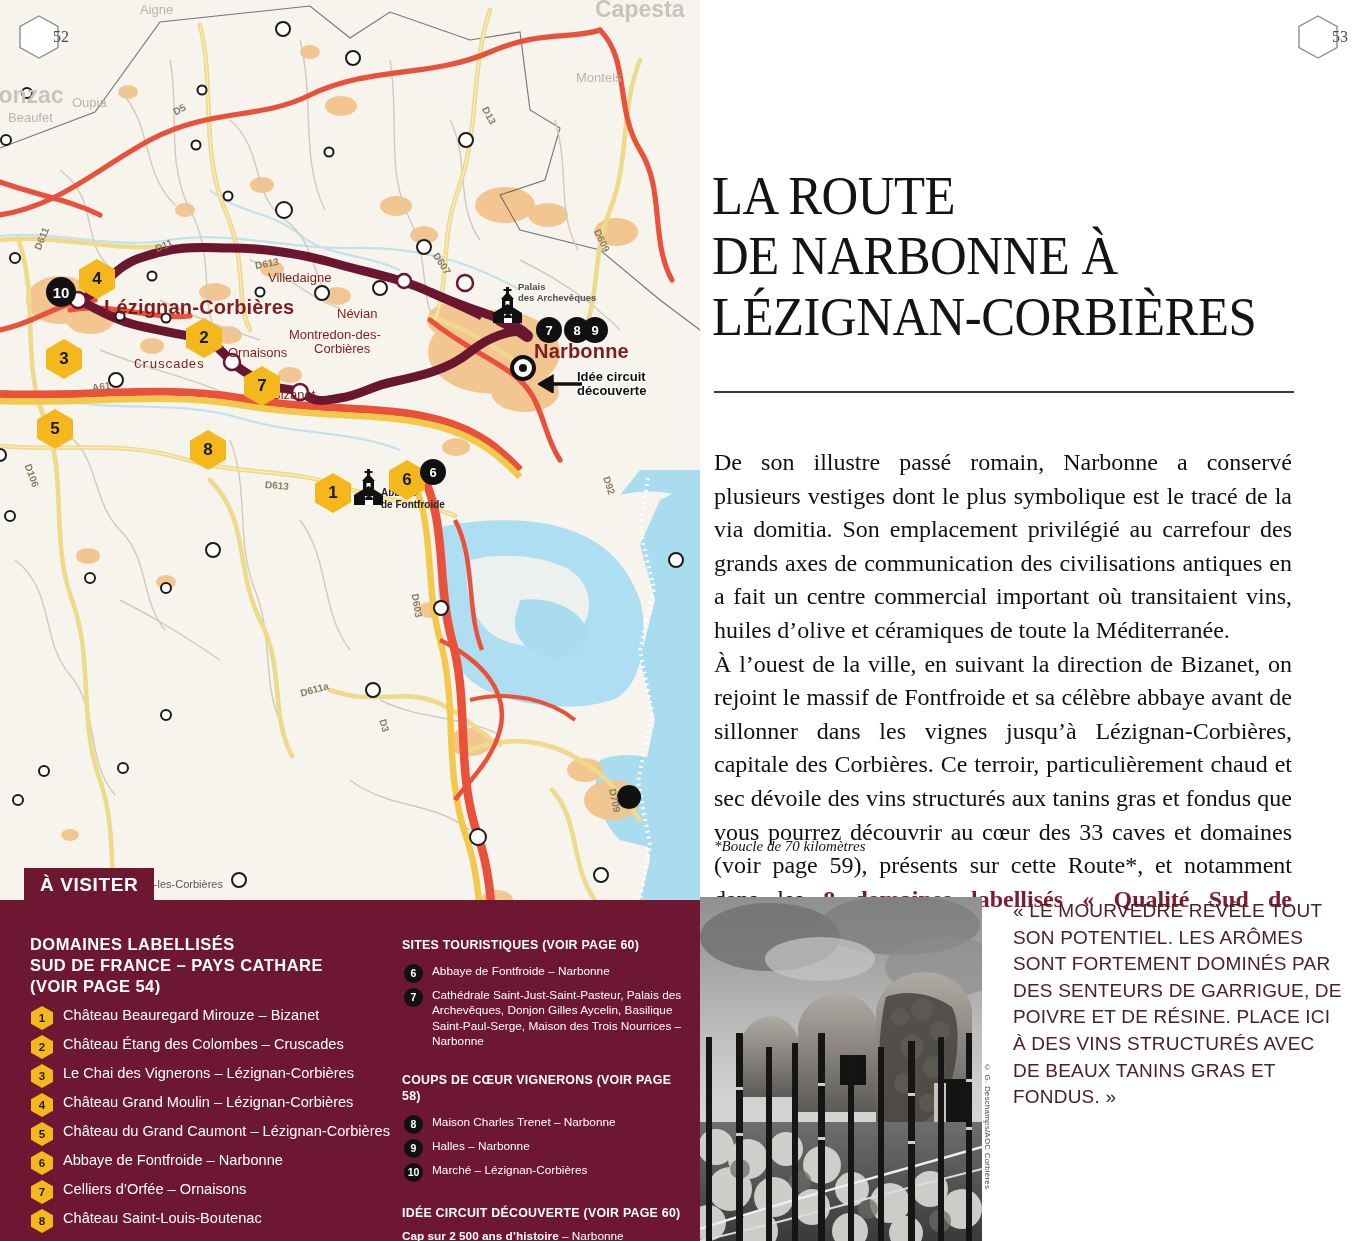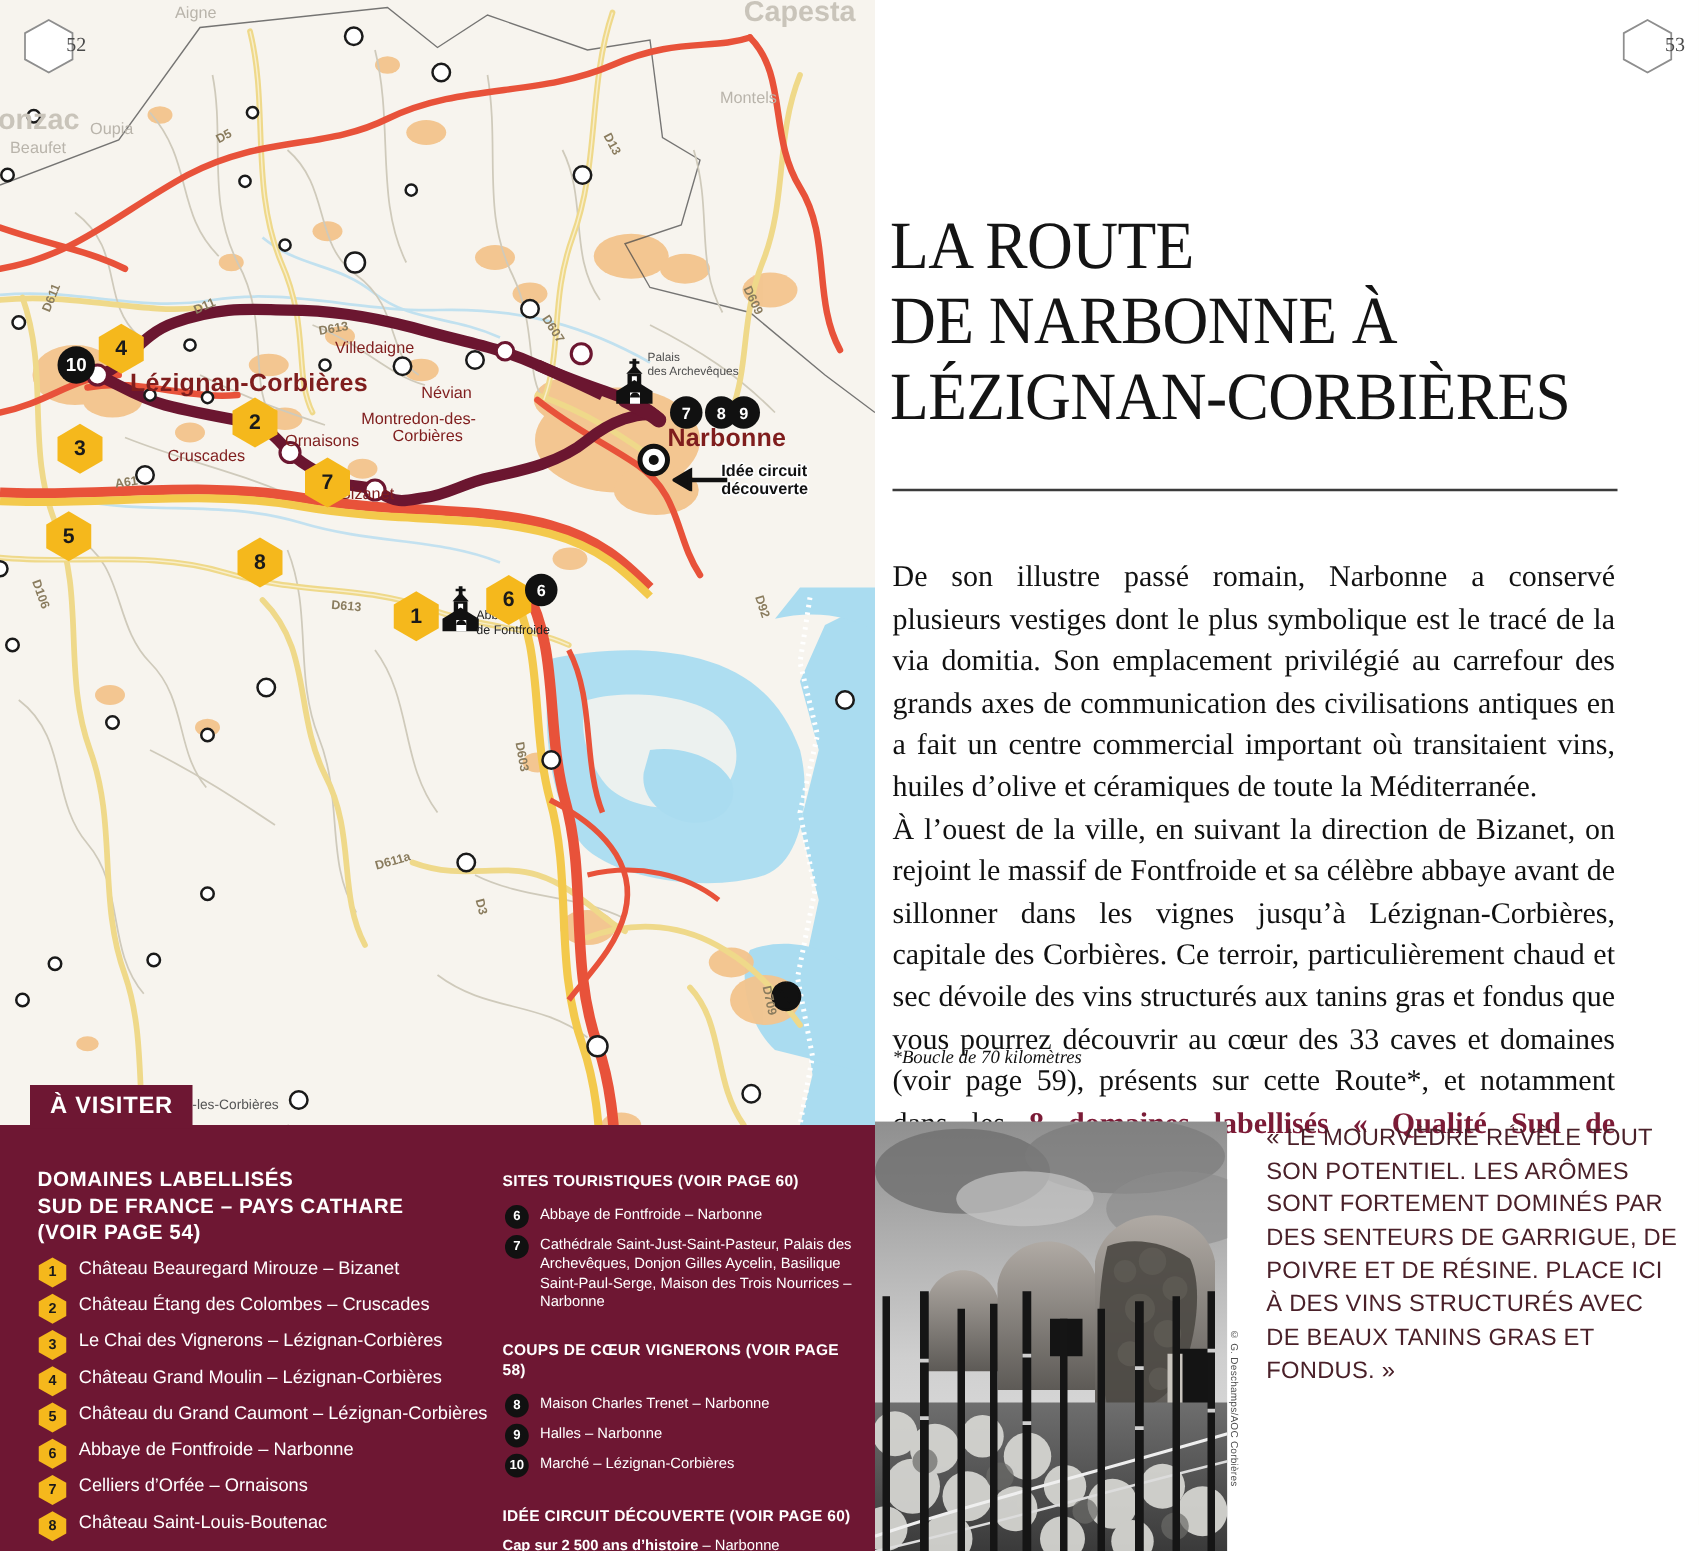--- a/index.html
+++ b/index.html
@@ -86,21 +86,21 @@
   }
   .city-dot::after {
     content:''; position:absolute; left:50%; top:50%;
     width:8px;height:8px;border-radius:50%;background:#111;
     transform:translate(-50%,-50%);
   }
 
   .church-icon { position: absolute; z-index: 29; }
   .poi-caption {
     position: absolute; z-index: 29; font-size: 10px; color: #222;
-    line-height: 1.15; white-space: nowrap;
+    line-height: 1.15; white-space: nowrap; font-weight: bold;
   }
   .poi-caption.ghost { color: #4e4e4e; font-size: 9.5px; }
 
   .idee-label {
     position: absolute; z-index: 32;
     font-size: 13px; font-weight: 700; color: #111;
     line-height: 1.05; text-align: left;
     text-shadow: 1.5px 0 #fff, -1.5px 0 #fff, 0 1.5px #fff, 0 -1.5px #fff,
                  1px 1px #fff, -1px -1px #fff, 1px -1px #fff, -1px 1px #fff;
   }
@@ -408,21 +408,21 @@
           <path d="M629,786 a11,11 0 1,0 0.1,0 M624,792 l8,10" fill="#111" stroke="#111" stroke-width="2"></path>
         </g>
       </svg>
     <div class="town-label town-major" style="left: 104px; top: 296px;">Lézignan-Corbières</div>
         <div class="town-label town-major" style="left: 534px; top: 340px;">Narbonne</div>
         <div class="town-label town-mid" style="left: 268px; top: 270px;">Villedaigne</div>
         <div class="town-label town-mid" style="left: 337px; top: 306px;">Névian</div>
         <div class="town-label town-mid" style="left: 289px; top: 327px;">Montredon-des-</div>
         <div class="town-label town-mid" style="left: 314px; top: 341px;">Corbières</div>
         <div class="town-label town-mid" style="left: 228px; top: 345px;">Ornaisons</div>
-        <div class="town-label town-mid" style="left: 134px; top: 357px;">Cruscades</div>
+        <div class="town-label town-mid" style="left: 134px; top: 357px; font-family: Liberation Mono, monospace;">Cruscades</div>
         <div class="town-label town-mid" style="left: 272px; top: 387px;">Bizanet</div>
         <div class="town-label town-small" style="left: 130px; top: 878px;">euve-les-Corbières</div>
         <div class="town-label town-faint" style="left: 8px; top: 62px; margin-top: 48px;">Beaufet</div>
         <div class="town-label town-faint" style="left: 72px; top: 95px;">Oupia</div>
         <div class="town-label town-faint" style="left: 576px; top: 70px;">Montels</div>
         <div class="town-label town-faint" style="left: 140px; top: 2px;">Aigne</div>
         <div class="town-label town-big-faint" style="left: -8px; top: 82px;">lonzac</div>
         <div class="town-label town-big-faint" style="left: 595px; top: -4px;">Capesta</div>
         <div class="road-label" style="left: 30px; top: 233px; transform: rotate(-68deg);">D611</div>
         <div class="road-label" style="left: 173px; top: 104px; transform: rotate(-28deg);">D5</div>

